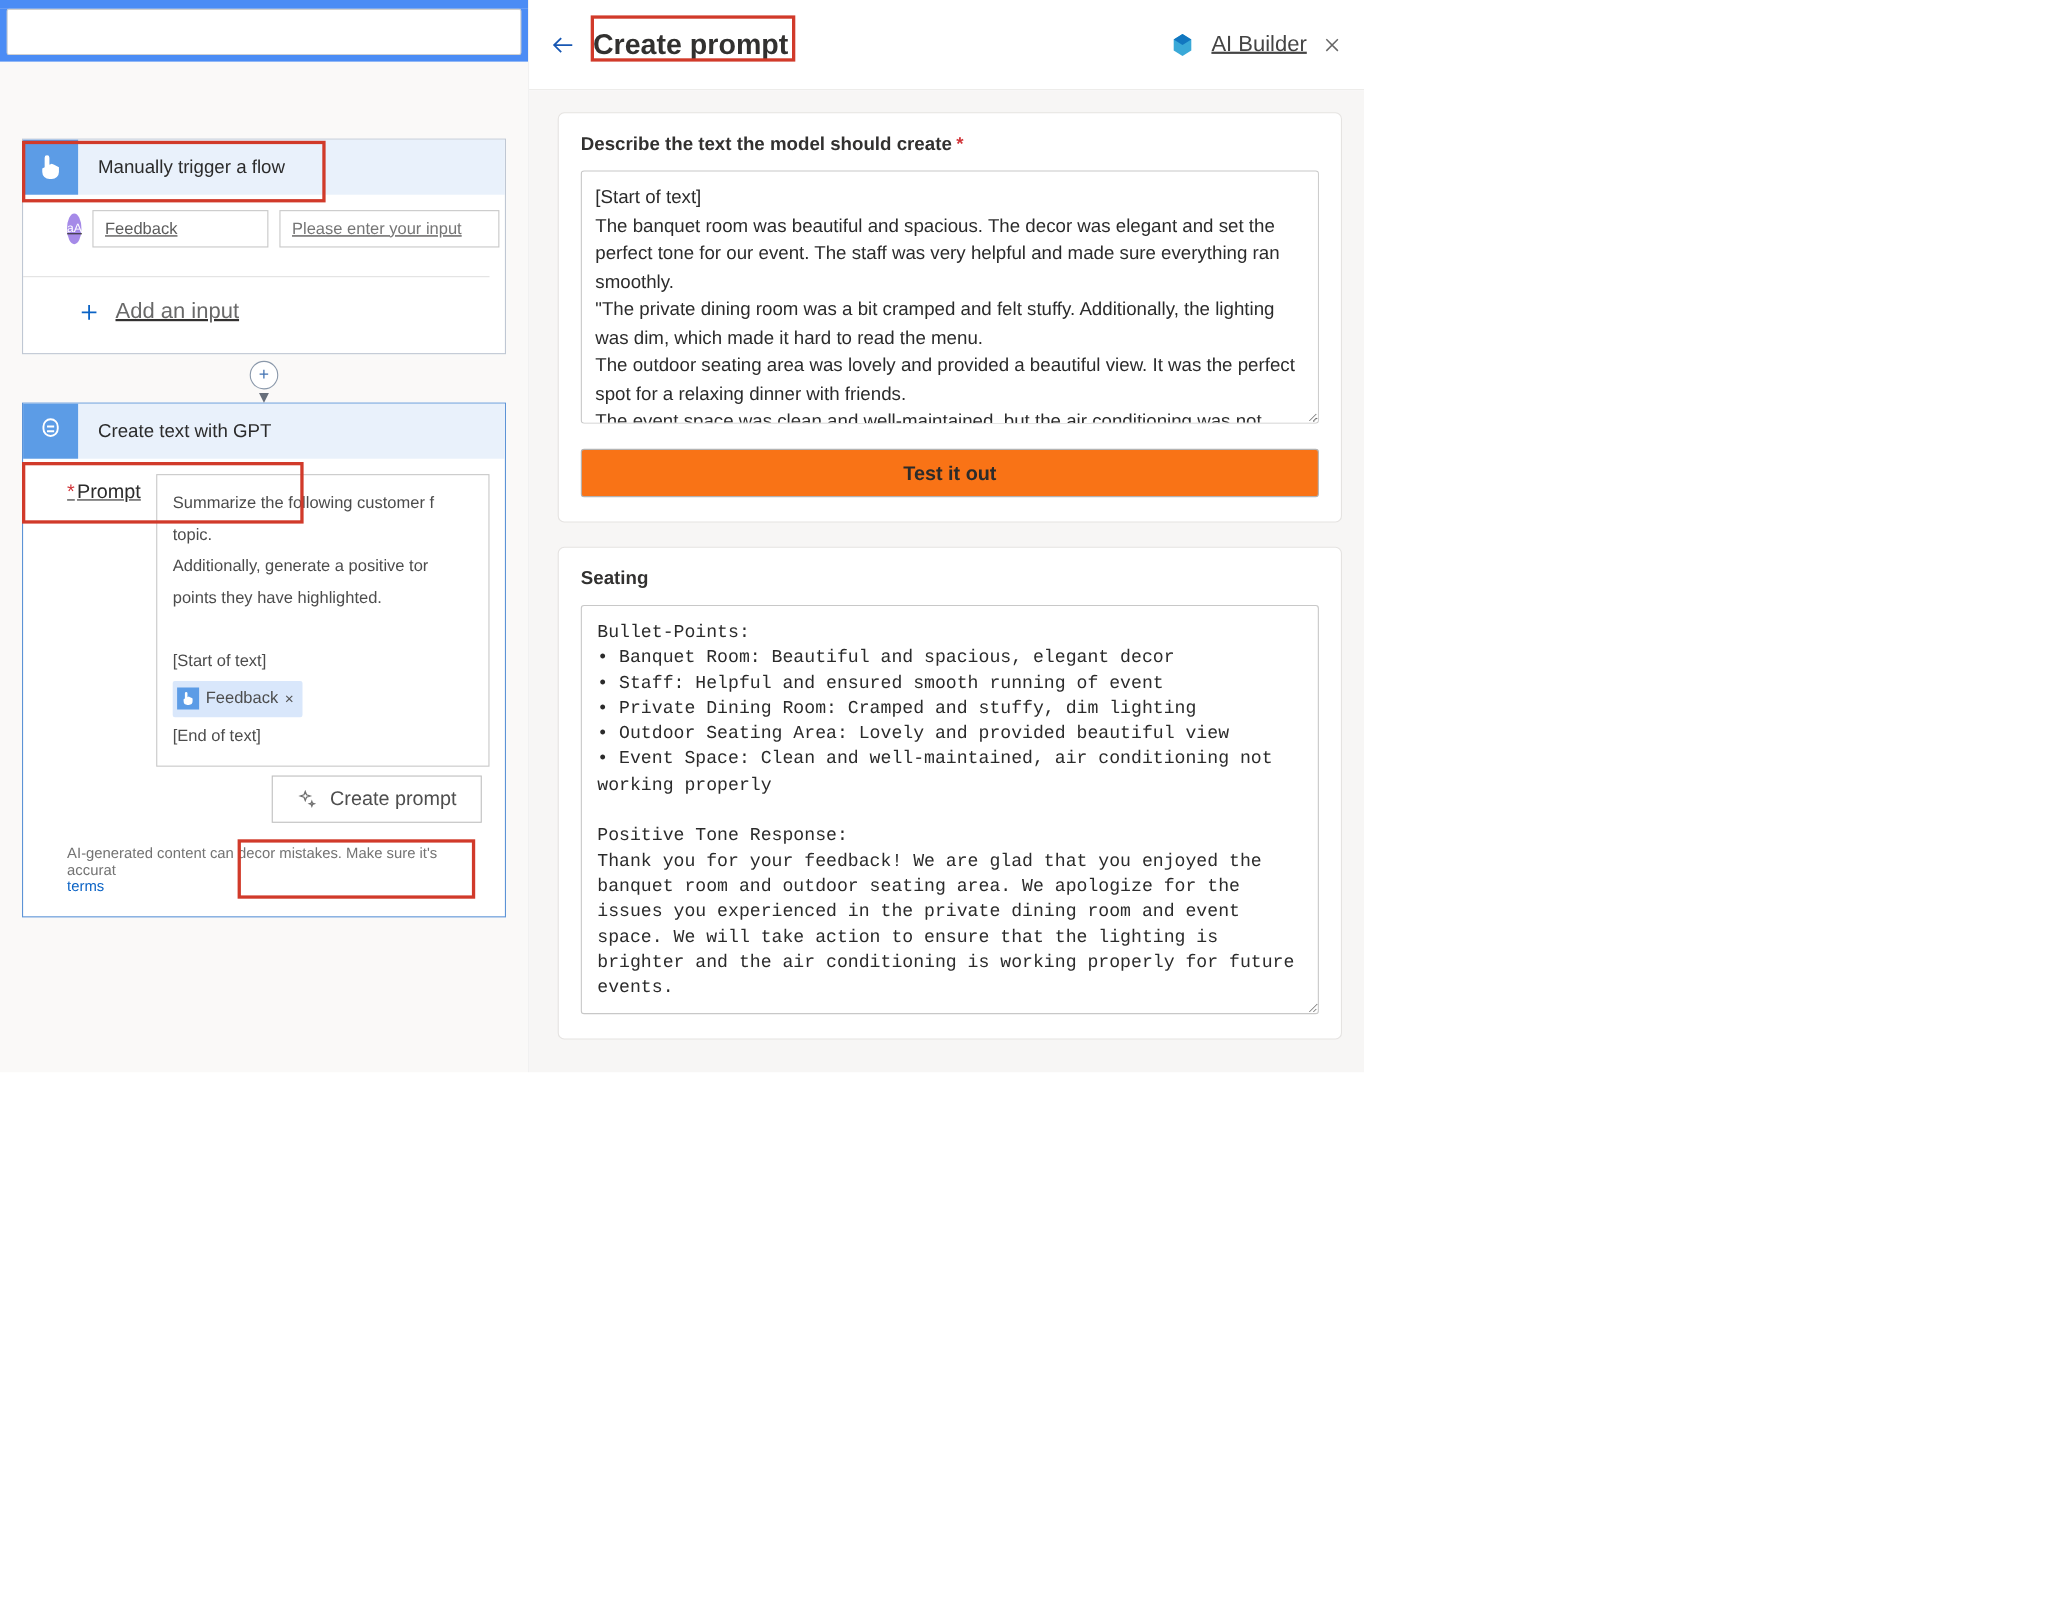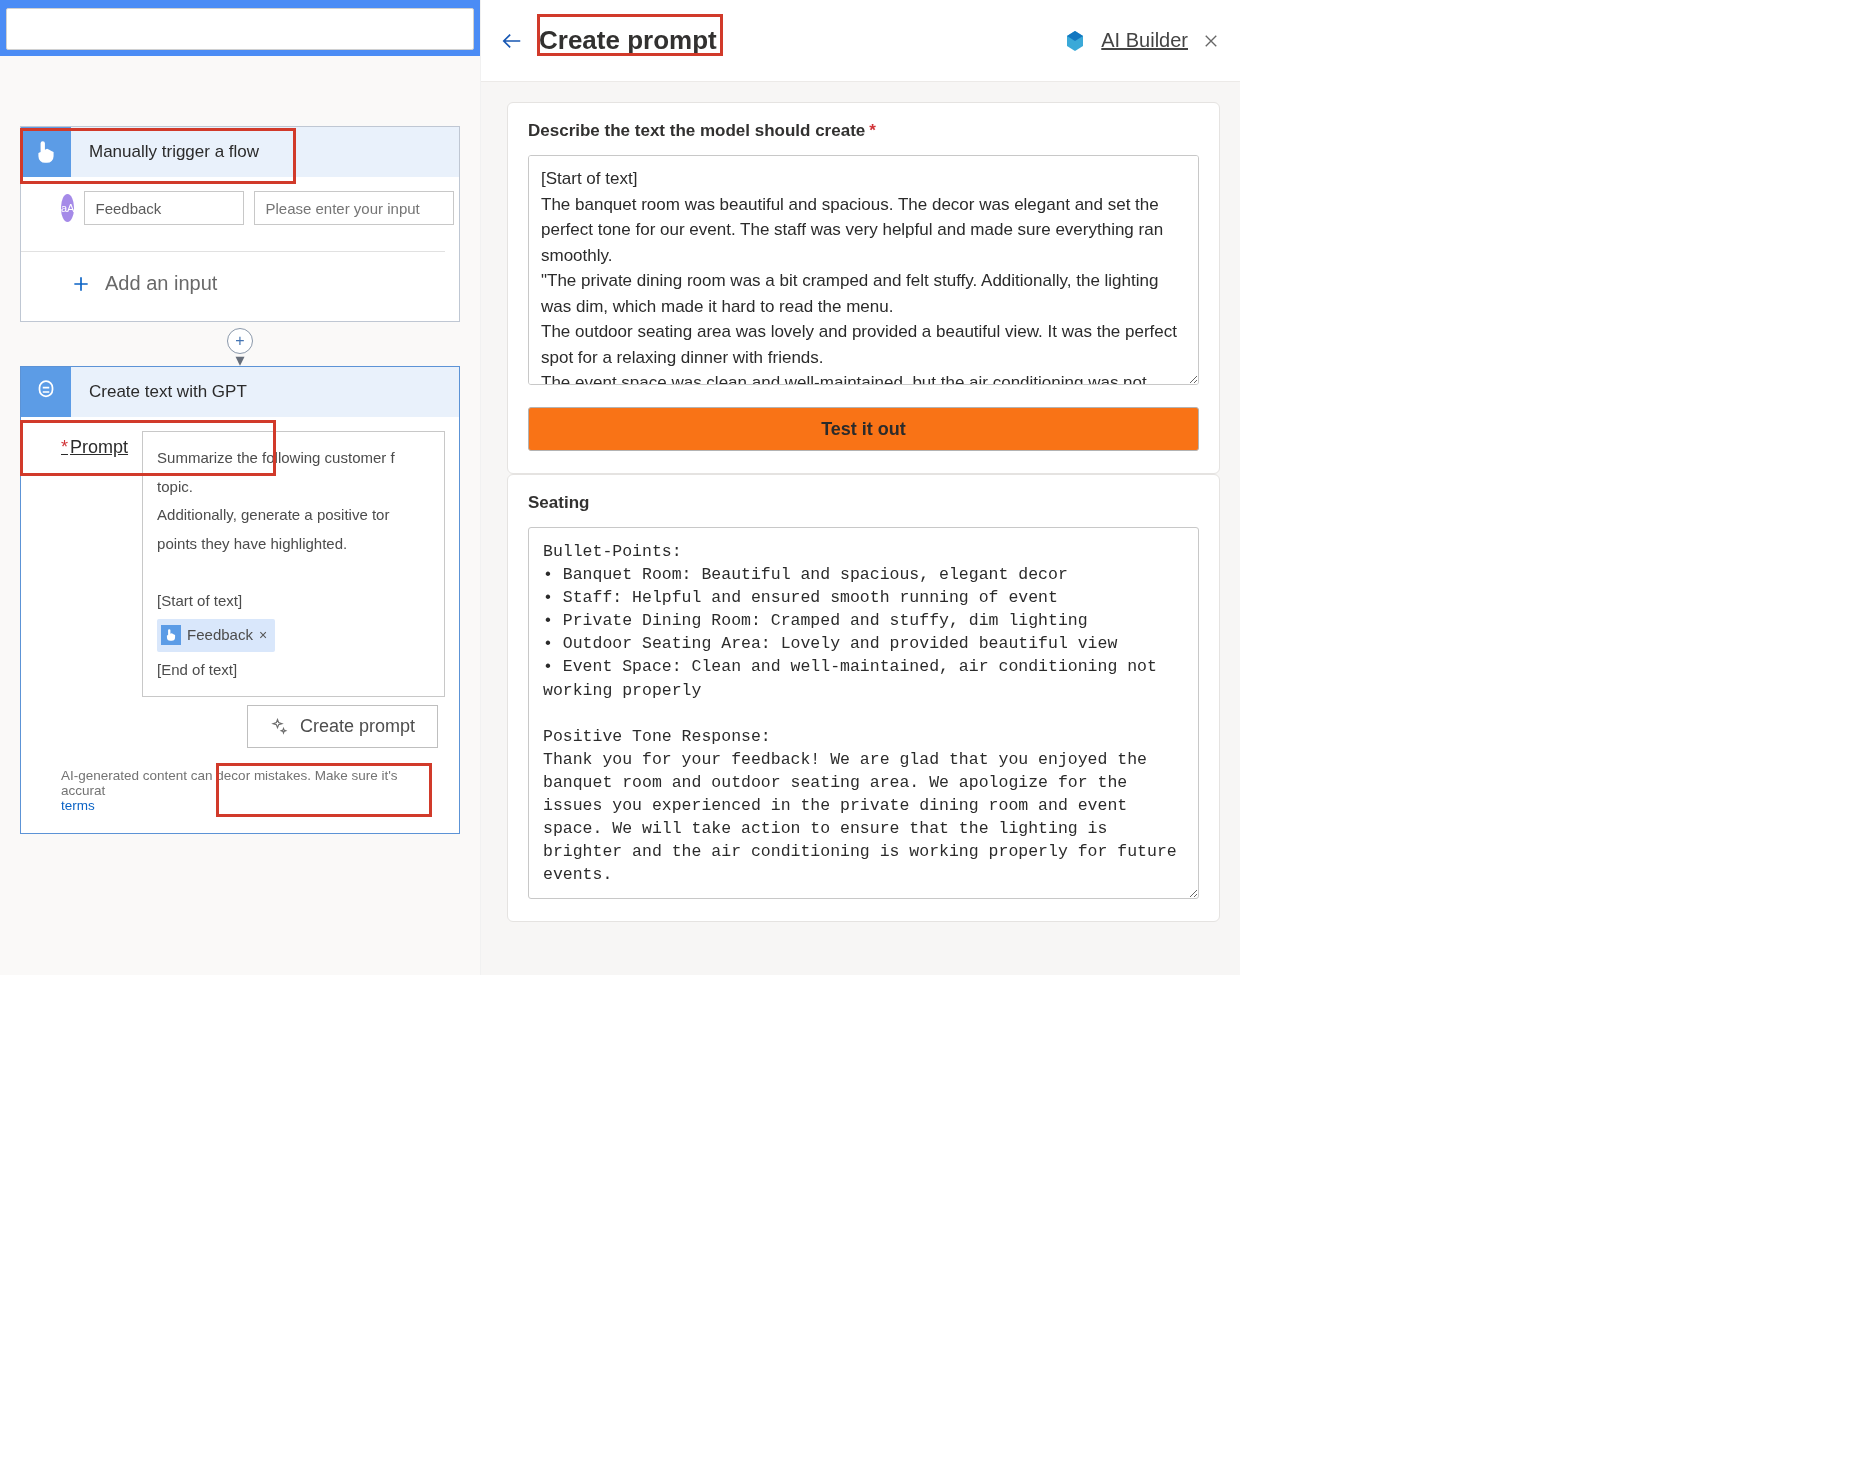--- a/index.html
+++ b/index.html
@@ -10,21 +10,21 @@
   .left-pane { width:480px; flex:0 0 480px; background:#faf9f8; position:relative; }
   .top-blue-bar { height:8px; background:#4b8cf5; }
   .top-input-wrap { background:#4b8cf5; padding:0 6px 6px 6px; }
   .top-input { background:#fff; border:1px solid #d0d0d0; height:42px; border-radius:2px; }
 
   .card { background:#fff; border:1px solid #bfc7d3; margin:70px 20px 0 20px; }
   .card-header { display:flex; align-items:center; height:50px; background:#e9f1fb; }
   .card-header-icon { width:50px; height:50px; background:#5c9ce6; display:flex; align-items:center; justify-content:center; }
   .card-header-title { padding-left:18px; font-size:17px; color:#2b2b2b; }
 
-  .trigger-body { padding:14px 14px 20px 40px; }
+  .trigger-body { padding:14px 14px 20px 40px;text-decoration:underline; }
   .param-row { display:flex; align-items:center; gap:10px; }
   .aa-badge { width:28px; height:28px; border-radius:50%; background:#a58ae8; color:#fff; display:flex; align-items:center; justify-content:center; font-size:11px; }
   .param-input { border:1px solid #c8c8c8; height:34px; padding:4px 10px; font-size:15px; color:#5b5b5b; }
   .param-name { width:160px; }
   .param-ph { width:200px; color:#6b6b6b; }
   .divider { border-top:1px solid #e1e1e1; margin:26px 0 0 -40px; }
   .add-input { display:flex; align-items:center; gap:14px; padding:20px 0 6px 10px; color:#696969; font-size:20px; }
   .add-input svg { stroke:#0b63c5; }
 
   .connector { display:flex; flex-direction:column; align-items:center; margin:6px 0 0 0; }
@@ -52,21 +52,21 @@
   .right-pane { flex:1; background:#fff; position:relative; border-left:1px solid #f1f1f1; }
   .panel-header { height:82px; display:flex; align-items:center; padding:0 20px; border-bottom:1px solid #eceae8; }
   .back-btn { width:26px; color:#1757b3; display:flex; align-items:center; }
   .panel-title { font-size:26px; font-weight:700; margin-left:12px; }
   .header-right { margin-left:auto; display:flex; align-items:center; gap:14px; }
   .ai-logo { width:24px; height:24px; }
   .ai-builder { font-size:20px; color:#444;text-decoration:underline; }
   .close-x { font-size:20px; color:#666; }
 
   .panel-body { padding:20px 20px 0 26px; background:#f7f6f5; height:calc(100% - 82px); overflow:auto; }
-  .panel-card { background:#fff; border:1px solid #e5e3e1; border-radius:6px; padding:18px 20px 22px 20px; }
+  .panel-card { background:#fff; border:1px solid #e5e3e1; border-radius:6px; padding:18px 20px 22px 20px; margin-bottom:22px; }
   .panel-card h3 { margin:0 0 14px 0; font-size:17px; font-weight:600; }
   .panel-card h3 .req { color:#d13438; margin-left:4px; }
   .desc-textarea { width:100%; height:230px; border:1px solid #c8c8c8; border-radius:3px; padding:10px 12px; font-size:17px; line-height:1.5; color:#2b2b2b; resize:both; font-family:inherit; overflow-y:scroll; }
   .test-btn { width:100%; margin-top:18px; height:44px; border:1px solid #b3b3b3; background:#f97316; border-radius:3px; font-size:18px; font-weight:600; color:#2b2b2b; }
 
   .response-box { width:100%; min-height:330px; border:1px solid #c8c8c8; border-radius:3px; padding:12px 14px; font-family: Liberation Mono, monospace; font-size:16.5px; line-height:1.4; color:#2b2b2b; white-space:pre-wrap; resize:both; overflow:auto; }
 
   svg { display:block; }
 </style>
 </head>

